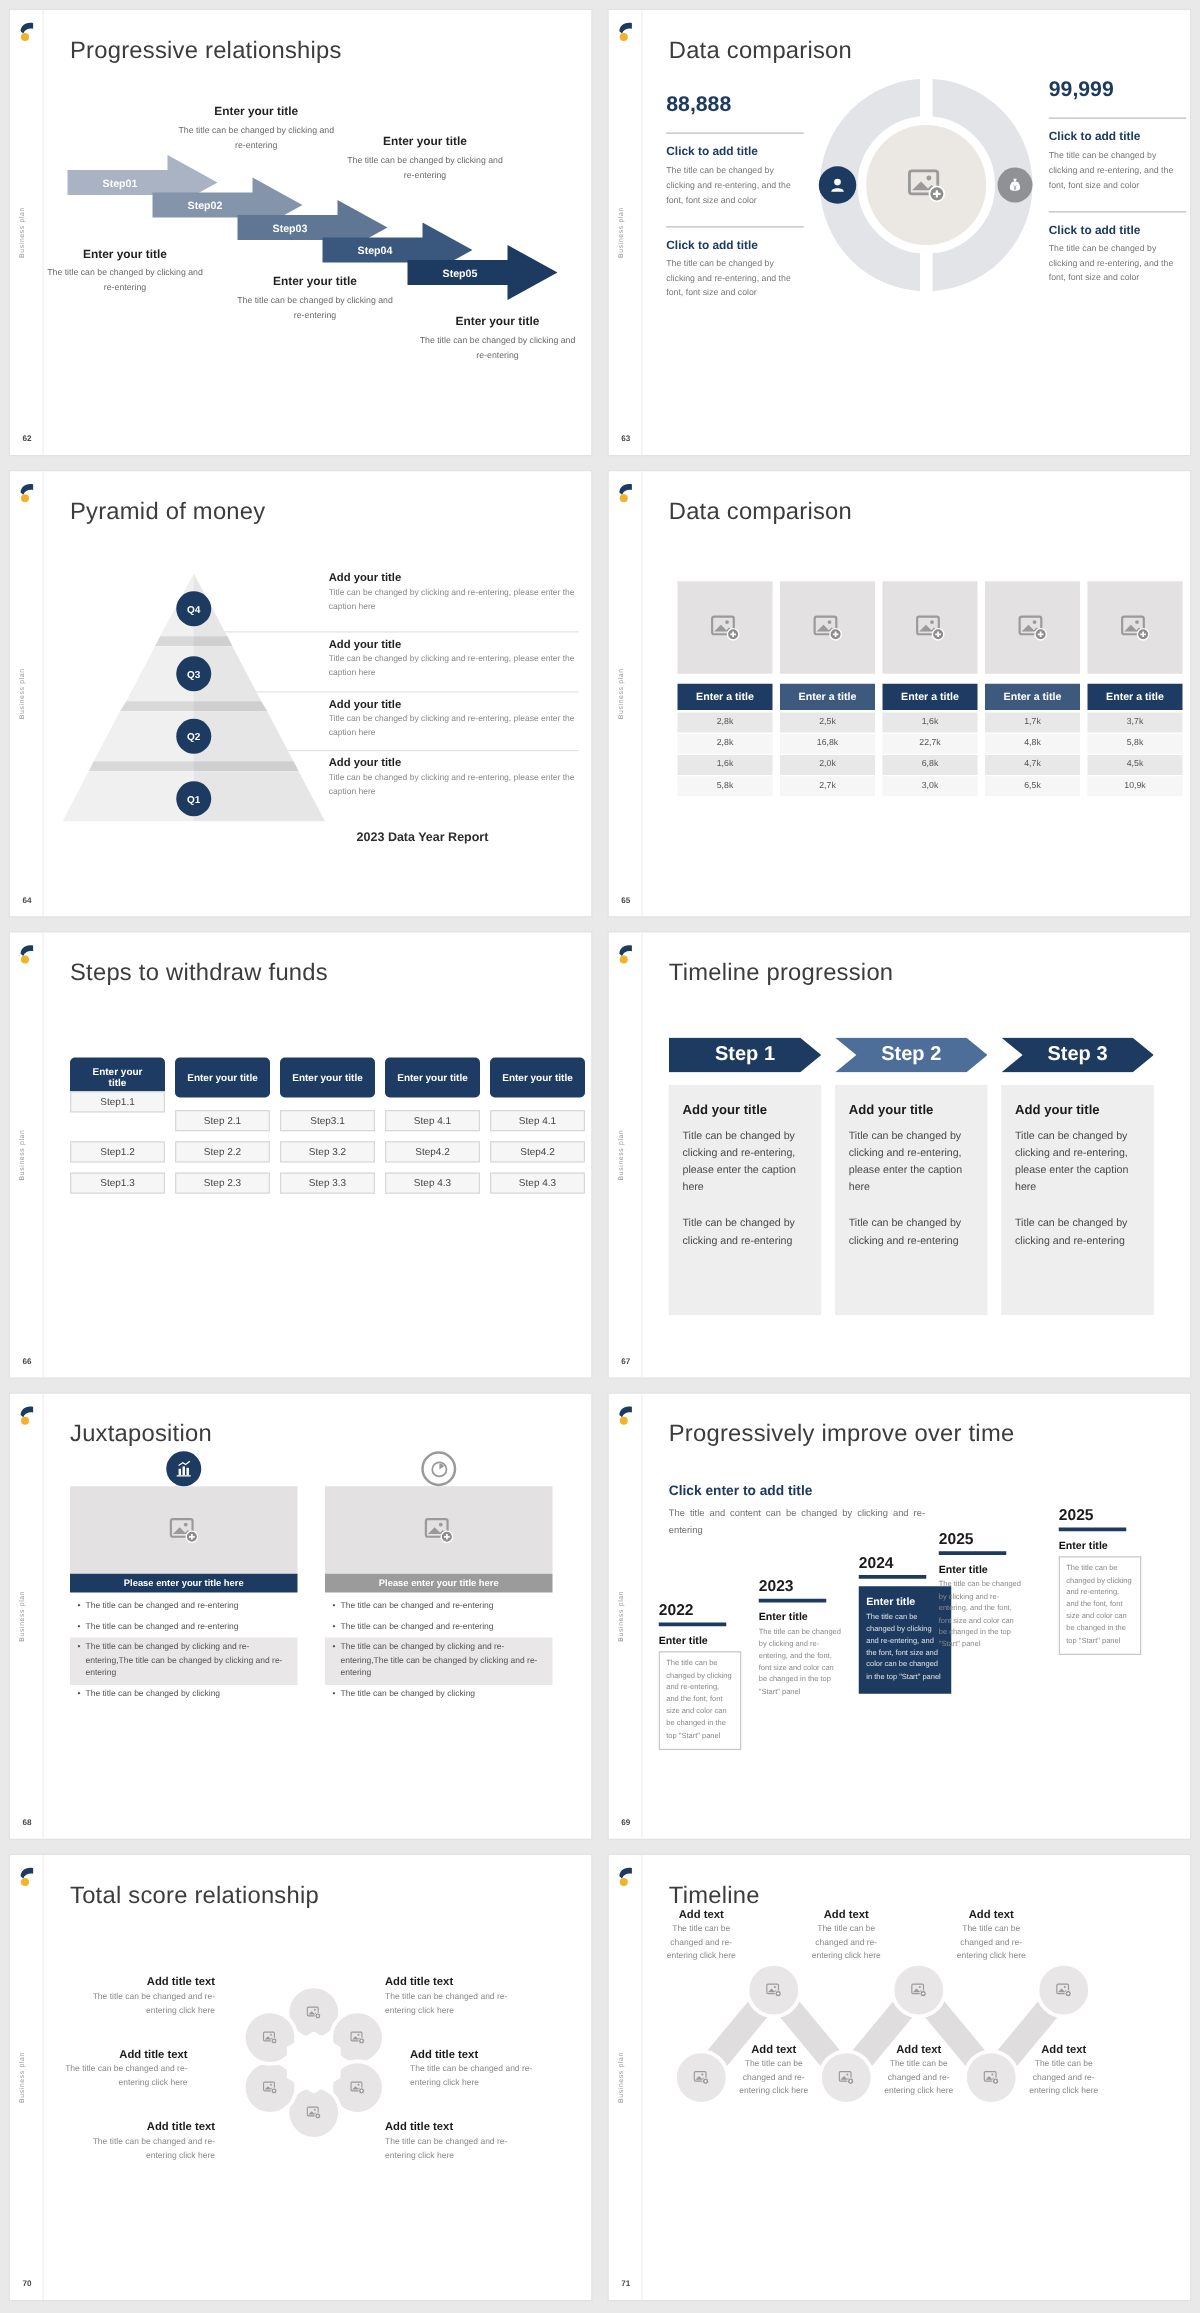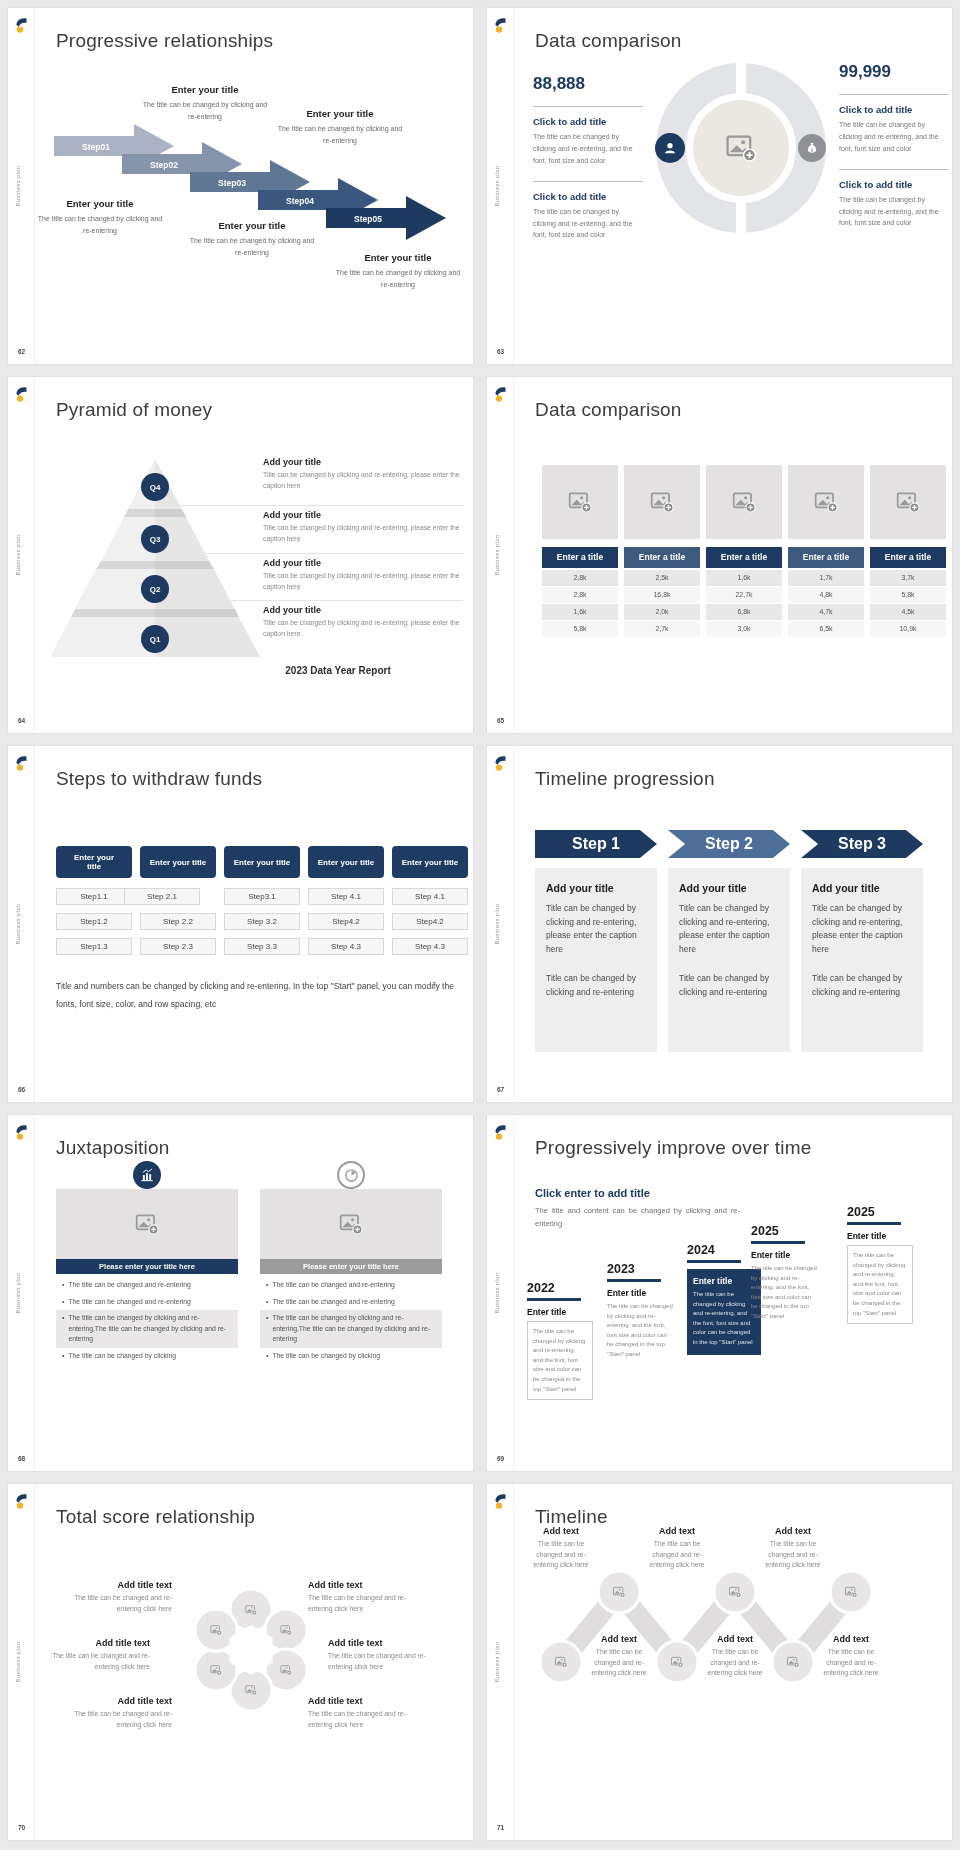--- a/index.html
+++ b/index.html
@@ -316,36 +316,35 @@
       <div class="page-num">66</div>
     </div>
     <h2 class="slide-title">Steps to withdraw funds</h2>
     <div class="s66h" style="left:48px;top:100px;width:76px;height:32px">
         <span style="width:50px">Enter your title</span>
       </div>
     <div class="s66h" style="left:132px;top:100px;width:76px;height:32px">Enter your title</div>
     <div class="s66h" style="left:216px;top:100px;width:76px;height:32px">Enter your title</div>
     <div class="s66h" style="left:300px;top:100px;width:76px;height:32px">Enter your title</div>
     <div class="s66h" style="left:384px;top:100px;width:76px;height:32px">Enter your title</div>
-    <div class="s66c" style="left:48px;top:142px;width:76px;height:17px">Step1.1</div>
+    <div class="s66c" style="left:48px;top:127px;width:76px;height:17px">Step1.1</div>
     <div class="s66c" style="left:48px;top:167px;width:76px;height:17px">Step1.2</div>
     <div class="s66c" style="left:48px;top:192px;width:76px;height:17px">Step1.3</div>
-    <div class="s66c" style="left:116px;top:142px;width:76px;height:17px">Step 2.1</div>
+    <div class="s66c" style="left:132px;top:142px;width:76px;height:17px">Step 2.1</div>
     <div class="s66c" style="left:132px;top:167px;width:76px;height:17px">Step 2.2</div>
     <div class="s66c" style="left:132px;top:192px;width:76px;height:17px">Step 2.3</div>
     <div class="s66c" style="left:216px;top:142px;width:76px;height:17px">Step3.1</div>
     <div class="s66c" style="left:216px;top:167px;width:76px;height:17px">Step 3.2</div>
     <div class="s66c" style="left:216px;top:192px;width:76px;height:17px">Step 3.3</div>
     <div class="s66c" style="left:300px;top:142px;width:76px;height:17px">Step 4.1</div>
     <div class="s66c" style="left:300px;top:167px;width:76px;height:17px">Step4.2</div>
     <div class="s66c" style="left:300px;top:192px;width:76px;height:17px">Step 4.3</div>
     <div class="s66c" style="left:384px;top:142px;width:76px;height:17px">Step 4.1</div>
     <div class="s66c" style="left:384px;top:167px;width:76px;height:17px">Step4.2</div>
     <div class="s66c" style="left:384px;top:192px;width:76px;height:17px">Step 4.3</div>
-    <div class="s66note" style="left:48px;top:232px;width:400px">Title and numbers can be changed by clicking and re-entering. In the top "Start" panel, you can modify the fonts, font size, color, and row spacing, etc</div>
   </div>
 
   <div class="slide">
     <div class="rail">
       <svg class="logo" width="14" height="18">
           <use href="#logo"></use>
         </svg>
       <div class="rail-text">Business plan</div>
       <div class="page-num">67</div>
     </div>

